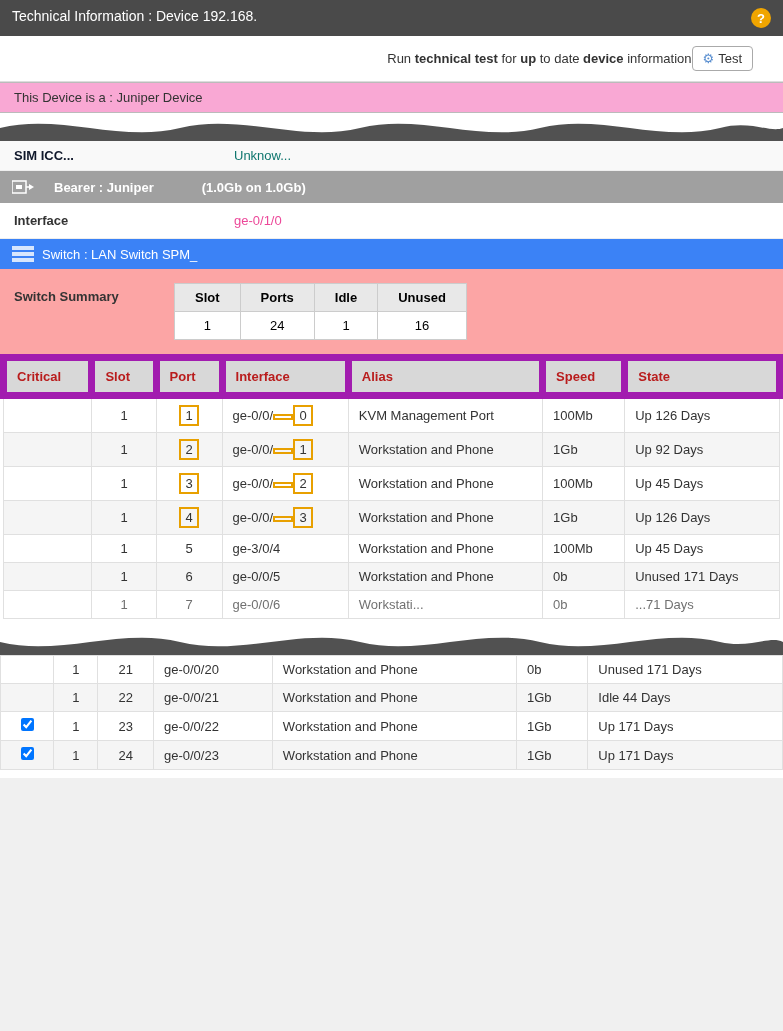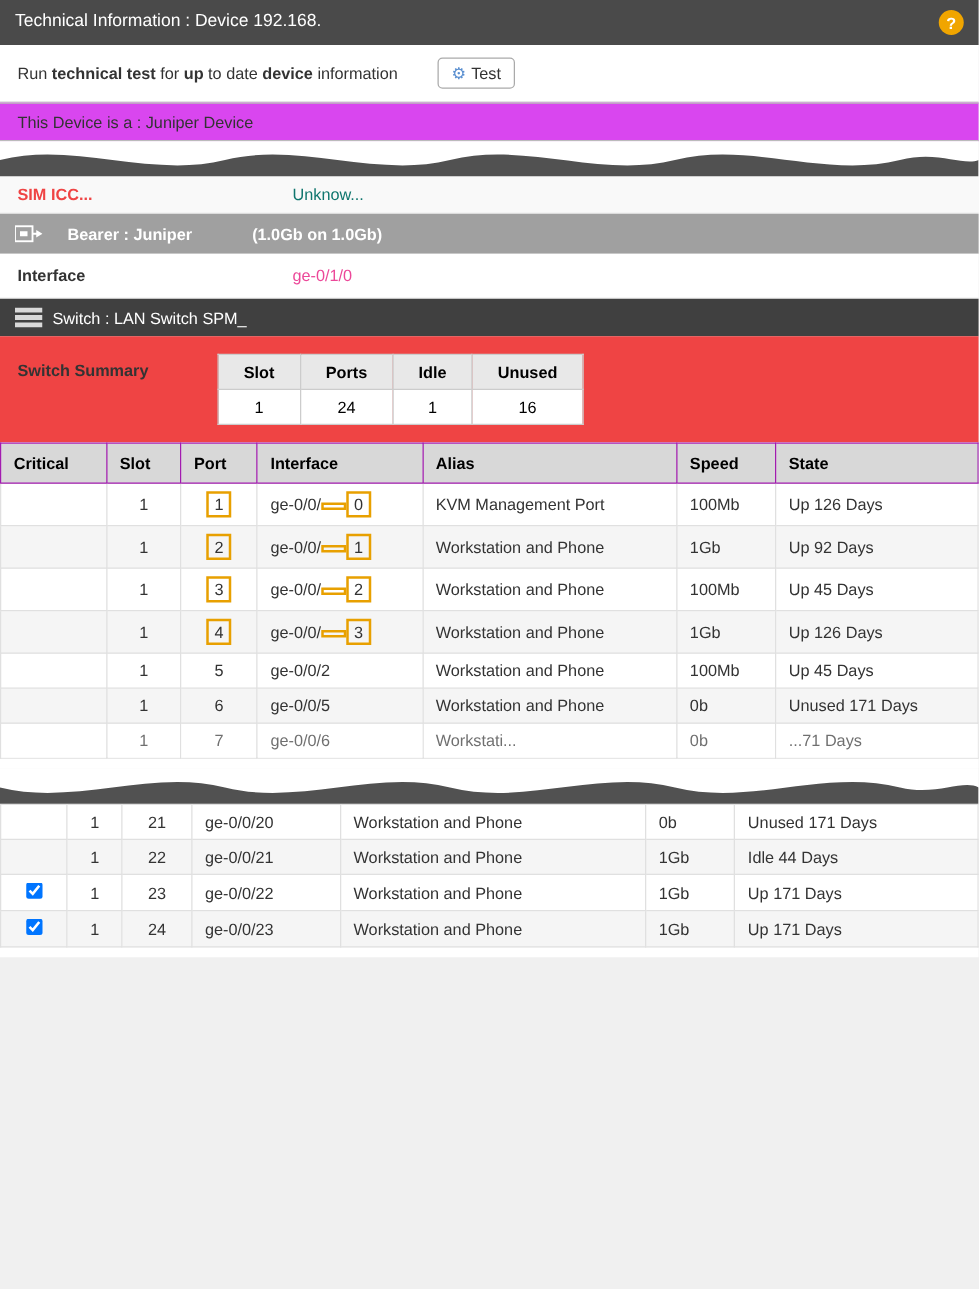--- a/index.html
+++ b/index.html
@@ -30,46 +30,45 @@
       align-items: center;
       justify-content: center;
       font-weight: bold;
       font-size: 13px;
       cursor: pointer;
     }
 
     
     .info-bar {
       background: #fff;
-      padding: 10px 14px;
-      display: flex;
-      justify-content: flex-start;
+      padding: 10px 30px;
+      display: flex;
+      justify-content: flex-end;
       align-items: center;
       border-bottom: 1px solid #ddd;
-      gap: 32px;
     }
     .info-bar .run-text { font-size: 13px; color: #333; }
     .info-bar .run-text strong { font-weight: bold; }
     .test-btn {
       background: #fff;
       border: 1px solid #aaa;
       border-radius: 4px;
       padding: 4px 10px;
       font-size: 13px;
       cursor: pointer;
       display: flex;
       align-items: center;
       gap: 4px;
       color: #333;
     }
     .test-btn .gear { color: #5a8fd0; }
 
     
     .device-type-bar {
-      background: #d946ef;
+      background: #f9a8d4;
       padding: 7px 14px;
       font-size: 13px;
       color: #333;
       border-top: 1px solid #bbb;
       border-bottom: 1px solid #bbb;
     }
 
     
     .info-table {
       width: 100%;
@@ -77,25 +76,25 @@
       border-collapse: collapse;
     }
     .info-table tr:nth-child(odd) { background: #f9f9f9; }
     .info-table tr:nth-child(even) { background: #fff; }
     .info-table td {
       padding: 7px 14px;
       font-size: 13px;
       color: #0f766e;
       border-bottom: 1px solid #eee;
     }
-    .info-table td:first-child { font-weight: bold; color: #ef4444; width: 220px; }
+    .info-table td:first-child { font-weight: bold; color: #0f172a; width: 220px; }
 
     
     .section-header {
-      background: #404040;
+      background: #3b82f6;
       color: #fff;
       padding: 7px 12px;
       display: flex;
       align-items: center;
       gap: 8px;
       font-size: 13px;
     }
     .section-header .section-icon {
       display: inline-flex;
       align-items: center;
@@ -113,21 +112,21 @@
     }
     .interface-label {
       font-weight: bold;
       width: 220px;
       color: #333;
     }
     .interface-value { color: #ec4899; }
 
     
     .switch-summary-container {
-      background: #ef4444;
+      background: #fca5a5;
       padding: 14px;
     }
     .switch-summary-layout {
       display: flex;
       align-items: flex-start;
       gap: 20px;
     }
     .switch-summary-label {
       font-weight: bold;
       font-size: 13px;
@@ -163,22 +162,22 @@
       border-collapse: collapse;
       font-size: 13px;
     }
     .main-table thead tr {
       background: #d8d8d8;
     }
     .main-table thead th {
       padding: 8px 10px;
       text-align: left;
       font-weight: bold;
-      border: 1px solid #a21caf;
-      color: #000000;
+      border: 7px solid #a21caf;
+      color: #b91c1c;
     }
     .main-table tbody tr:nth-child(odd) { background: #fff; }
     .main-table tbody tr:nth-child(even) { background: #f5f5f5; }
     .main-table tbody td {
       padding: 6px 10px;
       border: 1px solid #e0e0e0;
       color: #333;
     }
     .main-table tbody td.center { text-align: center; }
 
@@ -363,21 +362,21 @@
           <td class="center"><span class="port-highlight">4</span></td>
           <td><span>ge-0/0/</span><span class="port-highlight"></span><span class="port-highlight">3</span></td>
           <td>Workstation and Phone</td>
           <td>1Gb</td>
           <td>Up 126 Days</td>
         </tr>
         <tr>
           <td class="center"></td>
           <td class="center">1</td>
           <td class="center">5</td>
-          <td>ge-0/0/2</td>
+          <td>ge-3/0/4</td>
           <td>Workstation and Phone</td>
           <td>100Mb</td>
           <td>Up 45 Days</td>
         </tr>
         <tr>
           <td class="center"></td>
           <td class="center">1</td>
           <td class="center">6</td>
           <td>ge-0/0/5</td>
           <td>Workstation and Phone</td>

